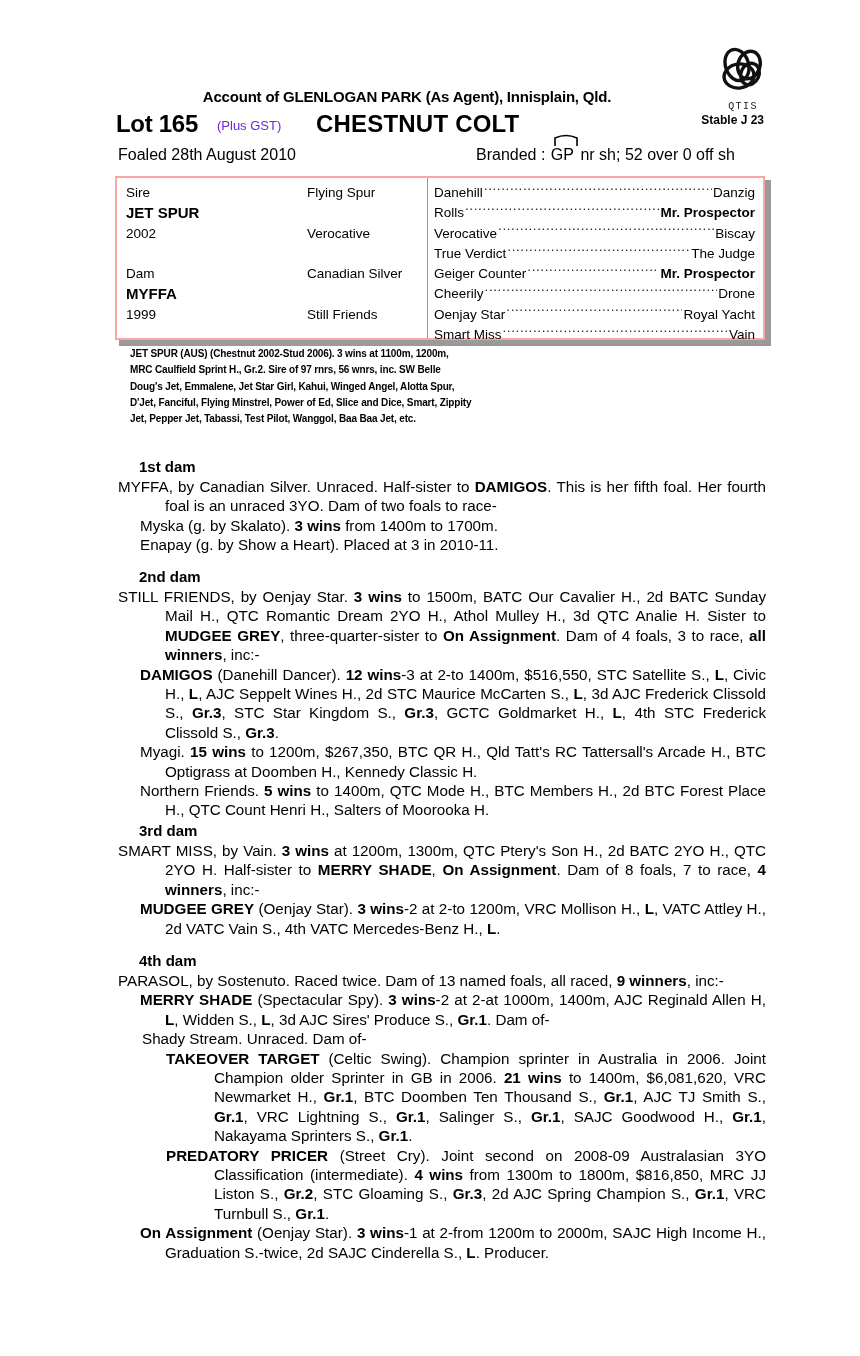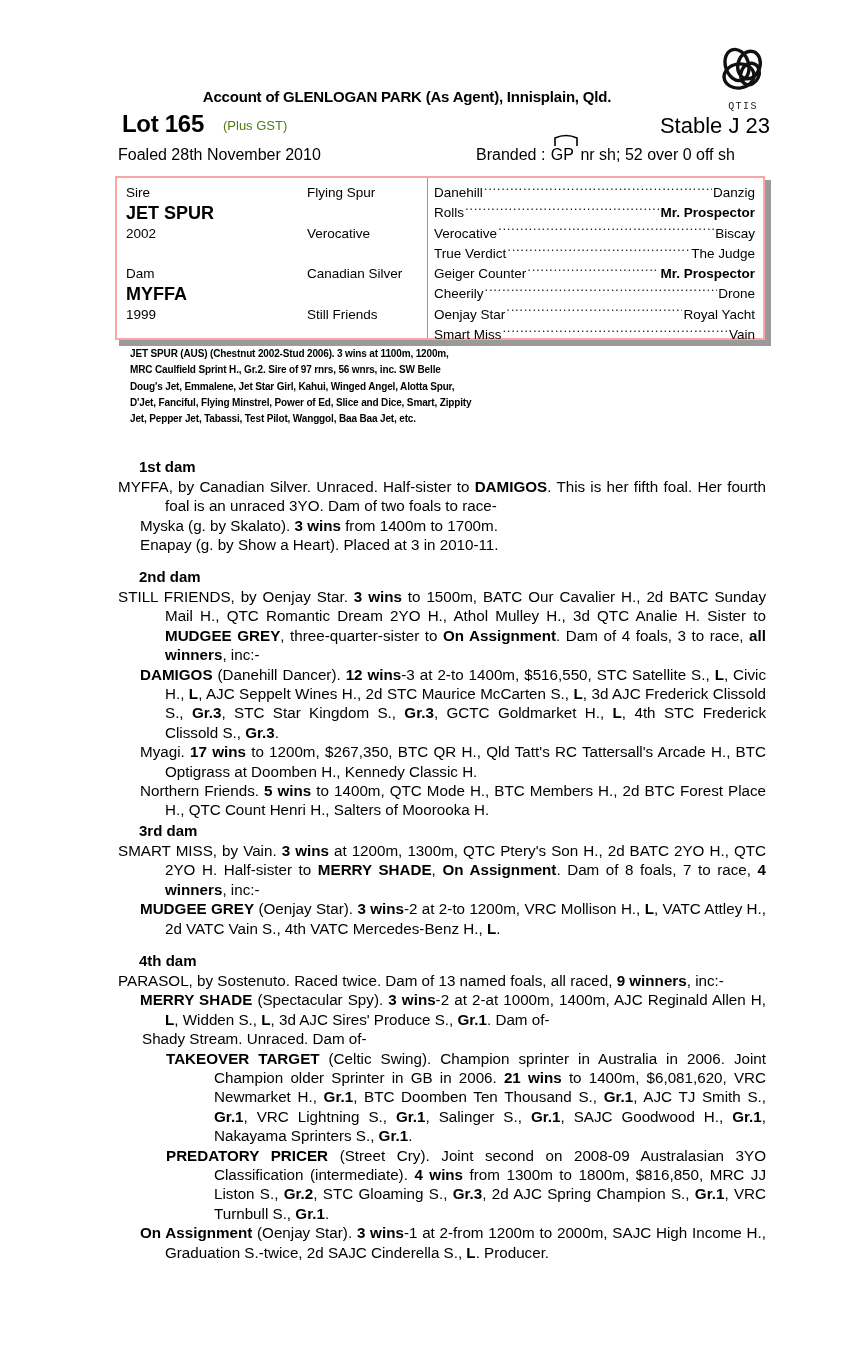--- a/index.html
+++ b/index.html
@@ -50,53 +50,53 @@
     width: 790px;
     text-align: center;
     font-size: 15px;
     font-weight: bold;
     letter-spacing: -0.2px;
     padding-left: 12px;
   }
 
   .lotrow {
     position: absolute;
-    left: 122px;
+    left: 116px;
     top: 110px;
     width: 648px;
     height: 30px;
   }
   .lot-number {
     position: absolute;
     left: 0; top: 0;
     font-size: 24px;
     font-weight: bold;
     letter-spacing: -0.3px;
   }
   .plus-gst {
     position: absolute;
     left: 101px;
     top: 8px;
     font-size: 13px;
-    color: #4d7c0f;
+    color: #6d28d9;
   }
   .colour-sex {
     position: absolute;
     left: 200px;
     top: 0;
     font-size: 24px;
     font-weight: bold;
     letter-spacing: 0.2px;
   }
   .stable {
     position: absolute;
     right: 0;
     top: 3px;
-    font-size: 22px;
-    font-weight: normal;
+    font-size: 12px;
+    font-weight: bold;
   }
 
   .foaled-row {
     position: absolute;
     left: 118px;
     top: 146px;
     width: 648px;
     height: 24px;
     font-size: 16px;
   }
@@ -176,21 +176,21 @@
     line-height: 20.3px;
   }
   .col-gen3 {
     position: absolute;
     left: 317px;
     top: 5px;
     right: 8px;
     font-size: 13.5px;
     line-height: 20.3px;
   }
-  .g-name { font-weight: bold; font-size: 18px; }
+  .g-name { font-weight: bold; font-size: 15px; }
   .g-blank { visibility: hidden; }
 
   .leader {
     display: flex;
     align-items: baseline;
     width: 100%;
     white-space: nowrap;
     line-height: 20.3px;
   }
   .leader .l-left { flex: 0 0 auto; }
@@ -275,25 +275,26 @@
       </g>
     </svg>
     <span class="qtis-word">QTIS</span>
   </div>
 
   <div class="account-line">Account of GLENLOGAN PARK (As Agent), Innisplain, Qld.</div>
 
   <div class="lotrow">
     <span class="lot-number">Lot 165</span>
     <span class="plus-gst">(Plus GST)</span>
+    <span class="colour-sex">CHESTNUT COLT</span>
     <span class="stable">Stable J 23</span>
   </div>
 
   <div class="foaled-row">
-    <span class="foaled">Foaled 28th November 2010</span>
+    <span class="foaled">Foaled 28th August 2010</span>
     <span class="branded">
       <span>Branded :</span>
       <span class="brand-mark">
         <svg class="arc" width="26" height="13" viewBox="0 0 26 13">
           <path d="M2 12 L2 4 Q13 -1 24 4 L24 12" fill="none" stroke="#000" stroke-width="1.6"></path>
         </svg>
         <span>GP</span>
       </span>
       <span>nr sh; 52 over 0 off sh</span>
     </span>
@@ -383,21 +384,21 @@
   <div class="dam-body sec1b" id="dam1-body">
       <p class="p hang1">MYFFA, by Canadian Silver. Unraced. Half-sister to <b>DAMIGOS</b>. This is her fifth foal. Her fourth foal is an unraced 3YO. Dam of two foals to race-</p>
       <p class="p hang2 nojust">Myska (g. by Skalato). <b>3 wins</b> from 1400m to 1700m.</p>
       <p class="p hang2 nojust">Enapay (g. by Show a Heart). Placed at 3 in 2010-11.</p>
     </div>
 
   <div class="dam-head sec2">2nd dam</div>
   <div class="dam-body sec2b" id="dam2-body">
       <p class="p hang1">STILL FRIENDS, by Oenjay Star. <b>3 wins</b> to 1500m, BATC Our Cavalier H., 2d BATC Sunday Mail H., QTC Romantic Dream 2YO H., Athol Mulley H., 3d QTC Analie H. Sister to <b>MUDGEE GREY</b>, three-quarter-sister to <b>On Assignment</b>. Dam of 4 foals, 3 to race, <b>all winners</b>, inc:-</p>
       <p class="p hang2"><b>DAMIGOS</b> (Danehill Dancer). <b>12 wins</b>-3 at 2-to 1400m, $516,550, STC Satellite S., <b>L</b>, Civic H., <b>L</b>, AJC Seppelt Wines H., 2d STC Maurice McCarten S., <b>L</b>, 3d AJC Frederick Clissold S., <b>Gr.3</b>, STC Star Kingdom S., <b>Gr.3</b>, GCTC Goldmarket H., <b>L</b>, 4th STC Frederick Clissold S., <b>Gr.3</b>.</p>
-      <p class="p hang2">Myagi. <b>17 wins</b> to 1200m, $267,350, BTC QR H., Qld Tatt's RC Tattersall's Arcade H., BTC Optigrass at Doomben H., Kennedy Classic H.</p>
+      <p class="p hang2">Myagi. <b>15 wins</b> to 1200m, $267,350, BTC QR H., Qld Tatt's RC Tattersall's Arcade H., BTC Optigrass at Doomben H., Kennedy Classic H.</p>
       <p class="p hang2">Northern Friends. <b>5 wins</b> to 1400m, QTC Mode H., BTC Members H., 2d BTC Forest Place H., QTC Count Henri H., Salters of Moorooka H.</p>
     </div>
 
   <div class="dam-head sec3">3rd dam</div>
   <div class="dam-body sec3b" id="dam3-body">
       <p class="p hang1">SMART MISS, by Vain. <b>3 wins</b> at 1200m, 1300m, QTC Ptery's Son H., 2d BATC 2YO H., QTC 2YO H. Half-sister to <b>MERRY SHADE</b>, <b>On Assignment</b>. Dam of 8 foals, 7 to race, <b>4 winners</b>, inc:-</p>
       <p class="p hang2"><b>MUDGEE GREY</b> (Oenjay Star). <b>3 wins</b>-2 at 2-to 1200m, VRC Mollison H., <b>L</b>, VATC Attley H., 2d VATC Vain S., 4th VATC Mercedes-Benz H., <b>L</b>.</p>
     </div>
 
   <div class="dam-head sec4">4th dam</div>

